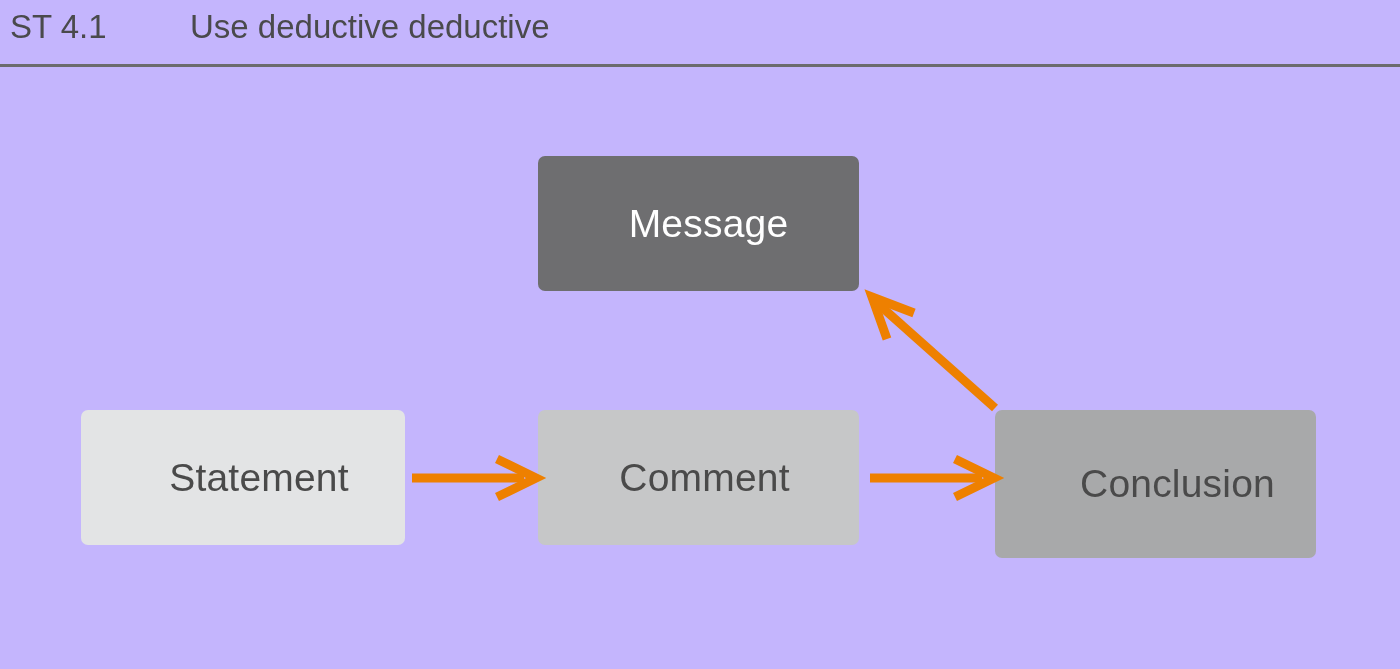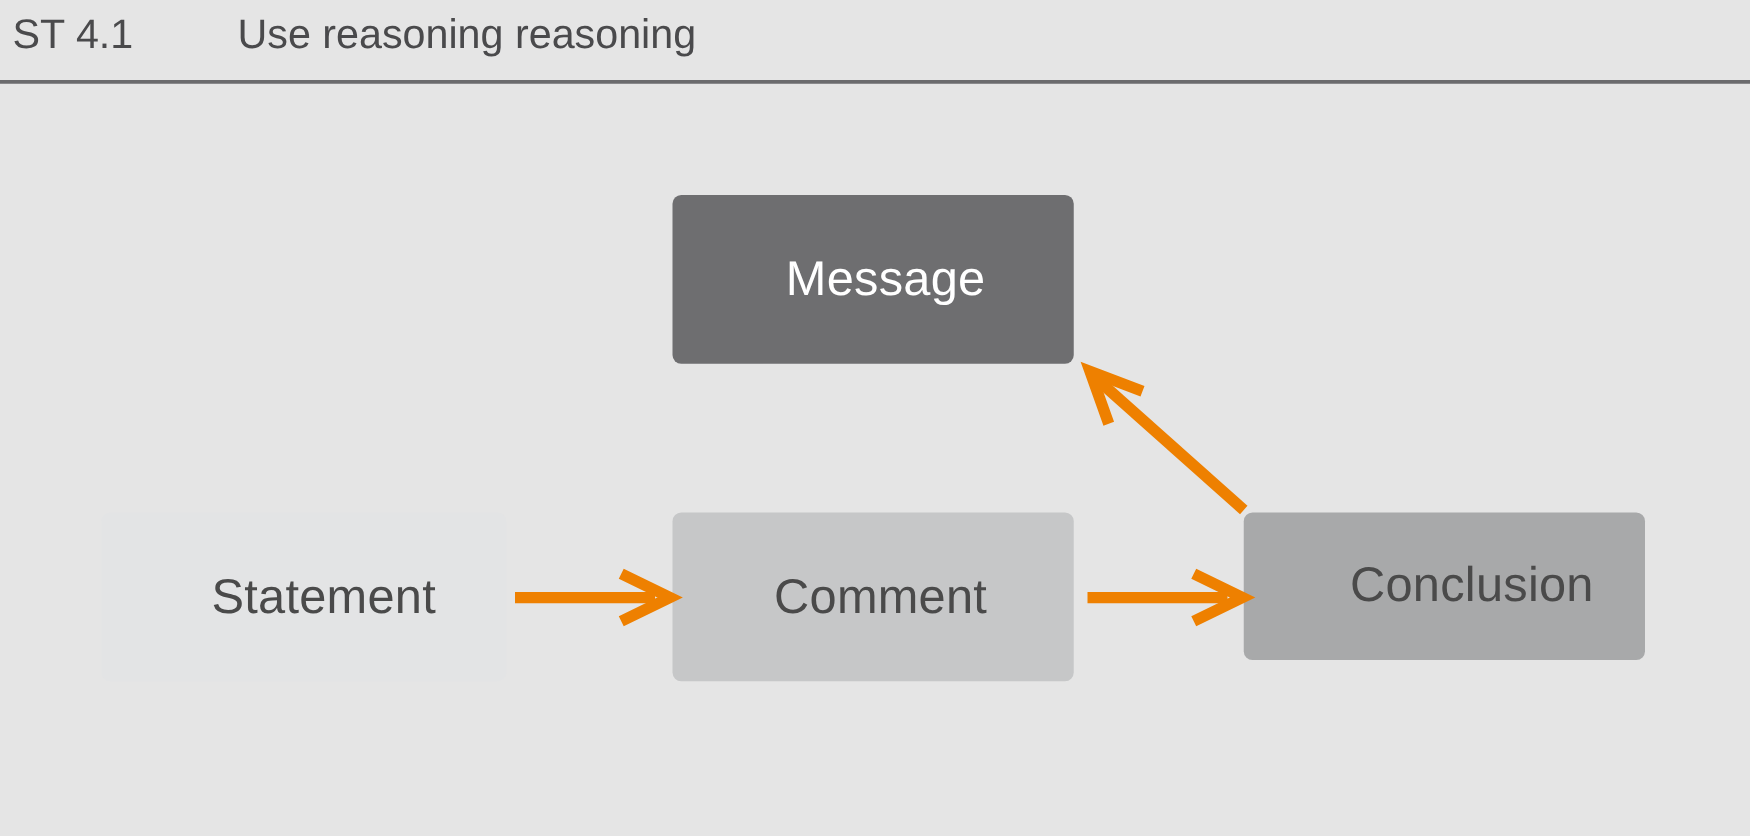--- a/index.html
+++ b/index.html
@@ -10,21 +10,21 @@
   body {
     width: 1400px;
     height: 669px;
     font-family: "Liberation Sans", sans-serif;
     overflow: hidden;
   }
   #page {
     position: relative;
     width: 1400px;
     height: 669px;
-    background: #e5e5e5;
+    background: #c4b5fd;
   }
 
   
   #header {
     position: absolute;
     left: 0;
     top: 0;
     width: 1400px;
     height: 67px;
   }
@@ -106,21 +106,21 @@
     width: 321px;
     height: 135px;
     background: #c6c7c8;
   }
   #node-comment .node-label { color: #4a4a4a; margin-left: 12px; }
 
   #node-conclusion {
     left: 995px;
     top: 343px;
     width: 321px;
-    height: 118px;
+    height: 148px;
     background: #a8a9aa;
     padding-left: 44px;
   }
   #node-conclusion .node-label { color: #4a4a4a; }
 
   
   #arrow-layer {
     position: absolute;
     left: 0;
     top: 0;
@@ -129,21 +129,21 @@
     pointer-events: none;
   }
 </style>
 </head>
 <body>
 
 <div id="page">
 
   <div id="header">
     <span id="header-code">ST 4.1</span>
-    <span id="header-title">Use reasoning reasoning</span>
+    <span id="header-title">Use deductive deductive</span>
     <div id="header-rule"></div>
   </div>
 
   <div id="diagram">
 
     <div class="node" id="node-message">
       <span class="node-label">Message</span>
     </div>
 
     <div class="node" id="node-statement">

